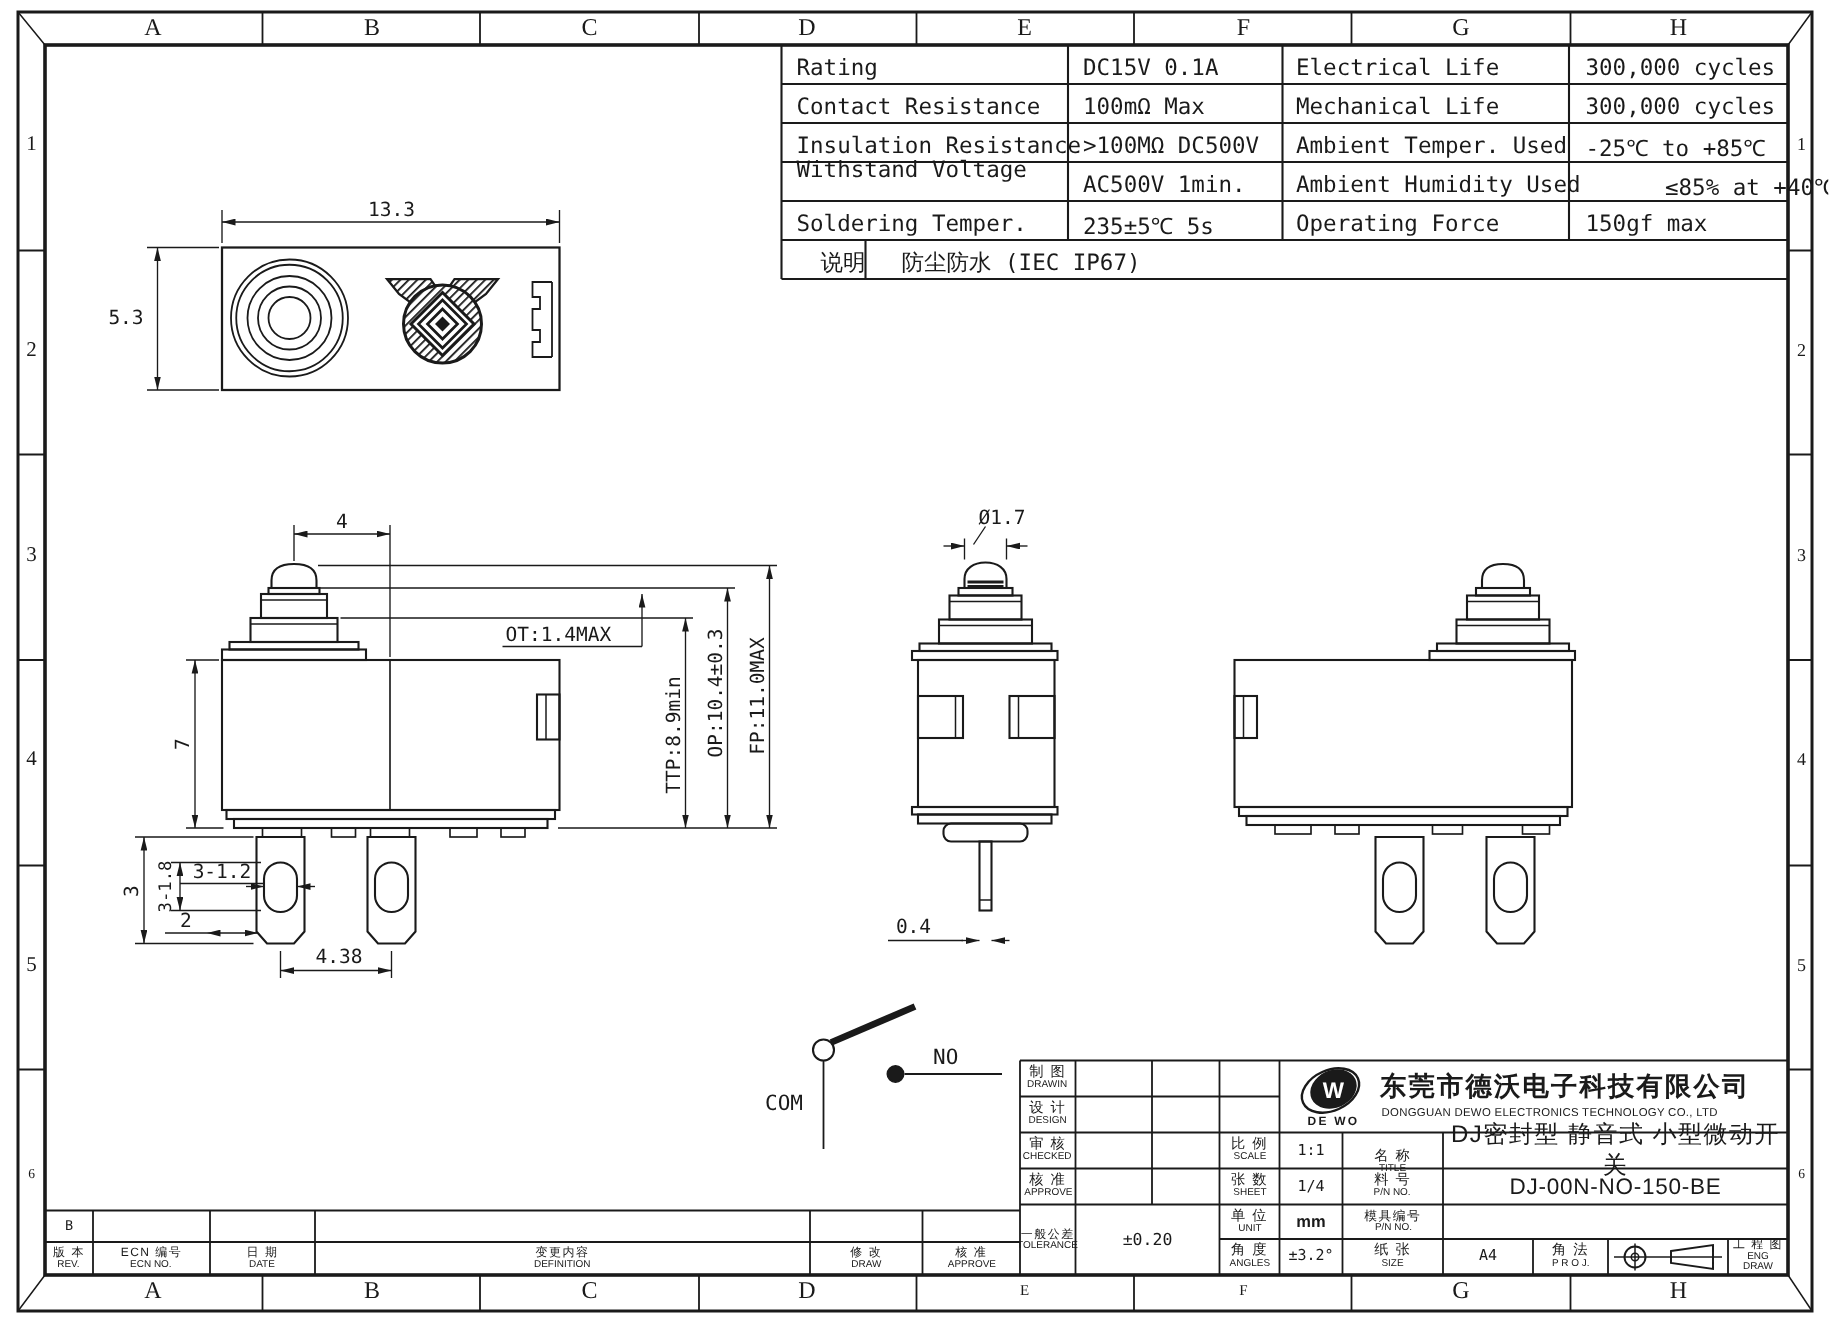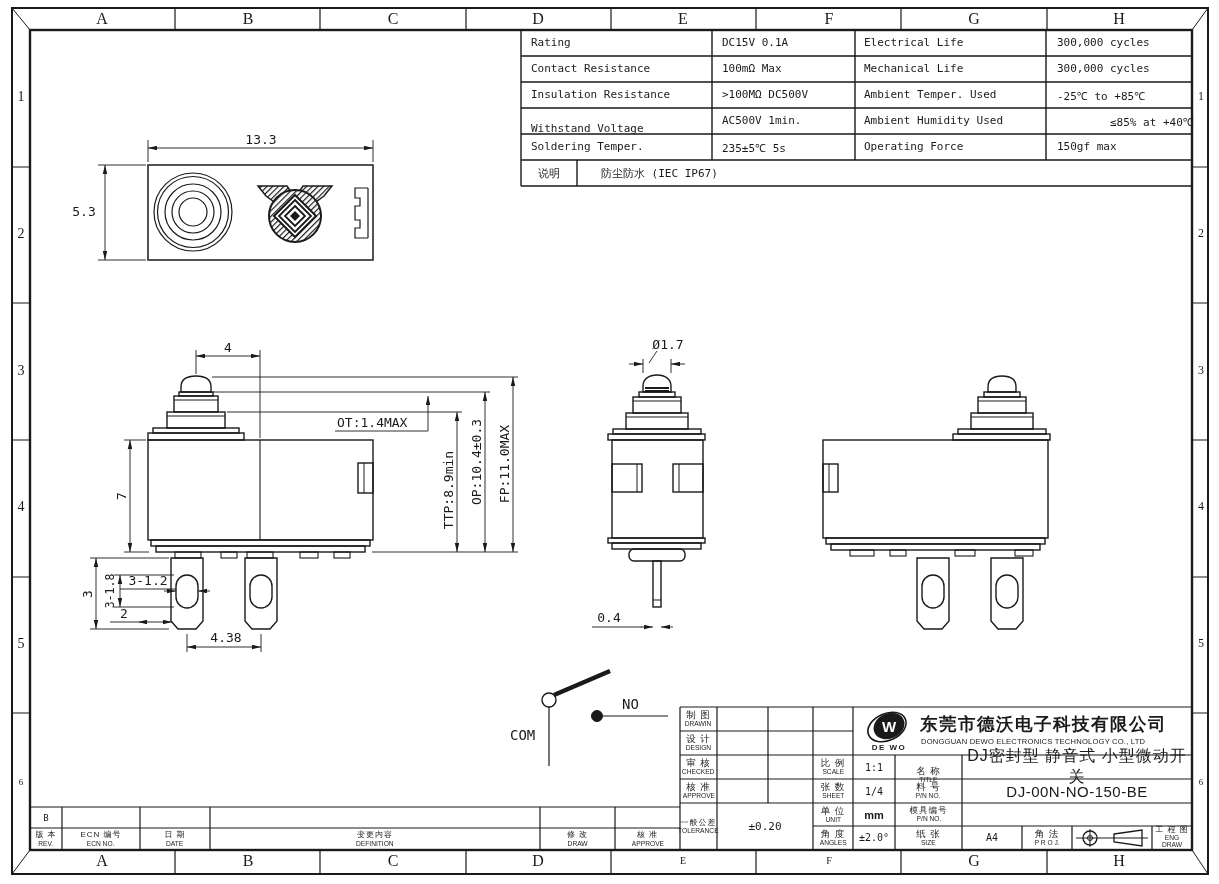--- a/index.html
+++ b/index.html
@@ -6,21 +6,21 @@
   .sheet{position:relative;width:1219px;height:884px;background:#ffffff;overflow:hidden;
          font-family:"DejaVu Sans Mono", monospace;color:#1a1a1a;}
   .sheet svg.art{position:absolute;left:0;top:0;}
   .txt{position:absolute;white-space:nowrap;}
   .zone{position:absolute;transform:translateX(-50%);font-family:"Liberation Serif",serif;
         font-size:16px;color:#1a1a1a;}
   .zone.small{font-size:10px;}
   .rownum{position:absolute;width:16px;text-align:center;font-family:"Liberation Serif",serif;
           font-size:14px;}
   .rownum.small{font-size:9px;}
-  .spec{font-size:11px;letter-spacing:0;}
+  .spec{font-size:15px;letter-spacing:0;}
   .cell{position:absolute;display:grid;place-content:center;text-align:center;line-height:1.05;}
   .cell .cn{font-size:9.5px;letter-spacing:1px;font-family:"Liberation Sans",sans-serif;}
   .cell .en{font-size:7px;font-family:"Liberation Sans",sans-serif;transform:scale(.95);}
   .val{position:absolute;display:grid;place-content:center;text-align:center;}
   .mono10{font-size:10px;}
   .mono11{font-size:11px;}
   .sans{font-family:"Liberation Sans",sans-serif;}
   .cjk-title{font-size:16px;letter-spacing:1px;font-family:"Liberation Sans",sans-serif;}
   .pn-val{font-size:15px;letter-spacing:.5px;font-family:"Liberation Sans",sans-serif;}
   .co-cn{font-size:17.5px;letter-spacing:1.5px;font-family:"Liberation Sans",sans-serif;font-weight:600;}
@@ -285,31 +285,31 @@
   <div class="txt spec" style="left:531px;top:62px">Contact Resistance</div>
   <div class="txt spec" style="left:722px;top:62px">100mΩ Max</div>
   <div class="txt spec" style="left:864px;top:62px">Mechanical Life</div>
   <div class="txt spec" style="left:1057px;top:62px">300,000 cycles</div>
 
   <div class="txt spec" style="left:531px;top:88px">Insulation Resistance</div>
   <div class="txt spec" style="left:722px;top:88px">&gt;100MΩ DC500V</div>
   <div class="txt spec" style="left:864px;top:88px">Ambient Temper. Used</div>
   <div class="txt spec" style="left:1057px;top:88px">-25℃ to +85℃</div>
 
-  <div class="txt spec" style="left:531px;top:122px">Withstand Voltage</div>
+  <div class="txt spec" style="left:531px;top:104px">Withstand Voltage</div>
   <div class="txt spec" style="left:722px;top:114px">AC500V  1min.</div>
   <div class="txt spec" style="left:864px;top:114px">Ambient Humidity Used</div>
   <div class="txt spec" style="left:1110px;top:114px">≤85% at +40℃</div>
 
   <div class="txt spec" style="left:531px;top:140px">Soldering Temper.</div>
   <div class="txt spec" style="left:722px;top:140px">235±5℃ 5s</div>
   <div class="txt spec" style="left:864px;top:140px">Operating Force</div>
   <div class="txt spec" style="left:1057px;top:140px">150gf max</div>
 
-  <div class="txt spec" style="left:521px;top:166px;width:56px;text-align:center">说明</div>
+  <div class="txt spec" style="left:521px;top:166px;width:56px;text-align:right">说明</div>
   <div class="txt spec" style="left:601px;top:166px">防尘防水 (IEC IP67)</div>
 </div>
 
 <div>
   <div class="cell" style="left:681px;top:708px;width:35px;height:22px">
     <span class="cn">制 图</span>
     <span class="en">DRAWIN</span>
   </div>
   <div class="cell" style="left:681px;top:732px;width:35px;height:22px">
     <span class="cn">设 计</span>
@@ -341,21 +341,21 @@
   <div class="val mono10" style="left:854px;top:780px;width:40px;height:22px">1/4</div>
   <div class="cell" style="left:814px;top:804px;width:38px;height:21px">
     <span class="cn">单 位</span>
     <span class="en">UNIT</span>
   </div>
   <div class="val sans" style="left:854px;top:804px;width:40px;height:21px;font-size:11px;font-weight:bold">mm</div>
   <div class="cell" style="left:814px;top:827px;width:38px;height:21px">
     <span class="cn">角 度</span>
     <span class="en">ANGLES</span>
   </div>
-  <div class="val mono10" style="left:854px;top:827px;width:40px;height:21px">±2.0°</div>
+  <div class="val mono10" style="left:854px;top:827px;width:40px;height:21px">±3.2°</div>
 
   <div class="cell" style="left:896px;top:756px;width:65px;height:37px">
     <span class="cn">名 称</span>
     <span class="en">TITLE</span>
   </div>
   <div class="val cjk-title" style="left:963px;top:755px;width:228px;height:24px">DJ密封型 静音式 小型微动开关</div>
   <div class="cell" style="left:896px;top:780px;width:65px;height:22px">
     <span class="cn">料 号</span>
     <span class="en">P/N NO.</span>
   </div>

